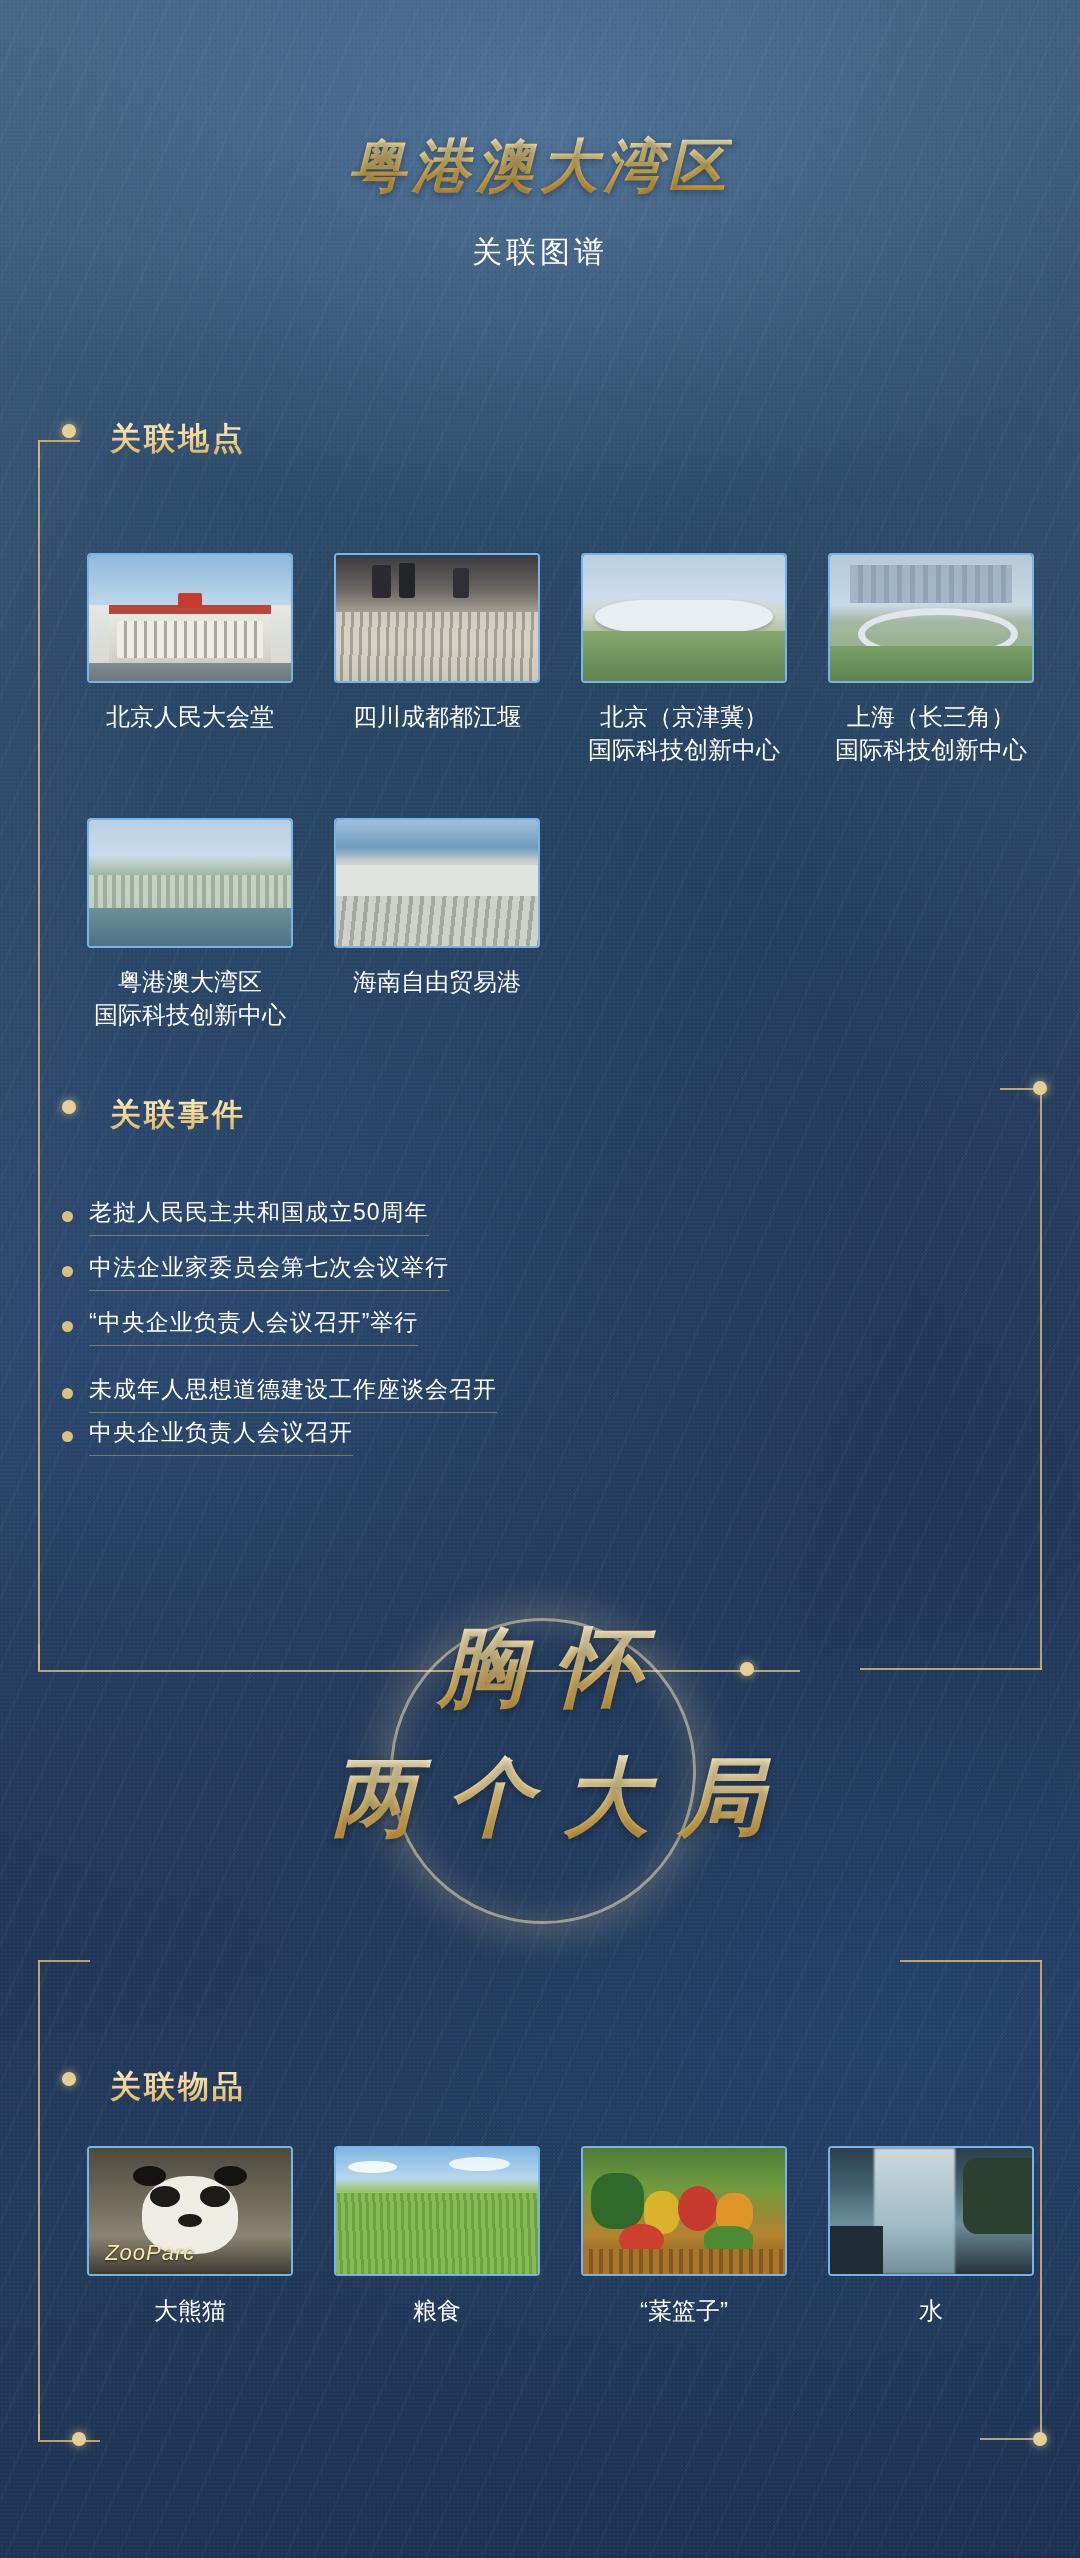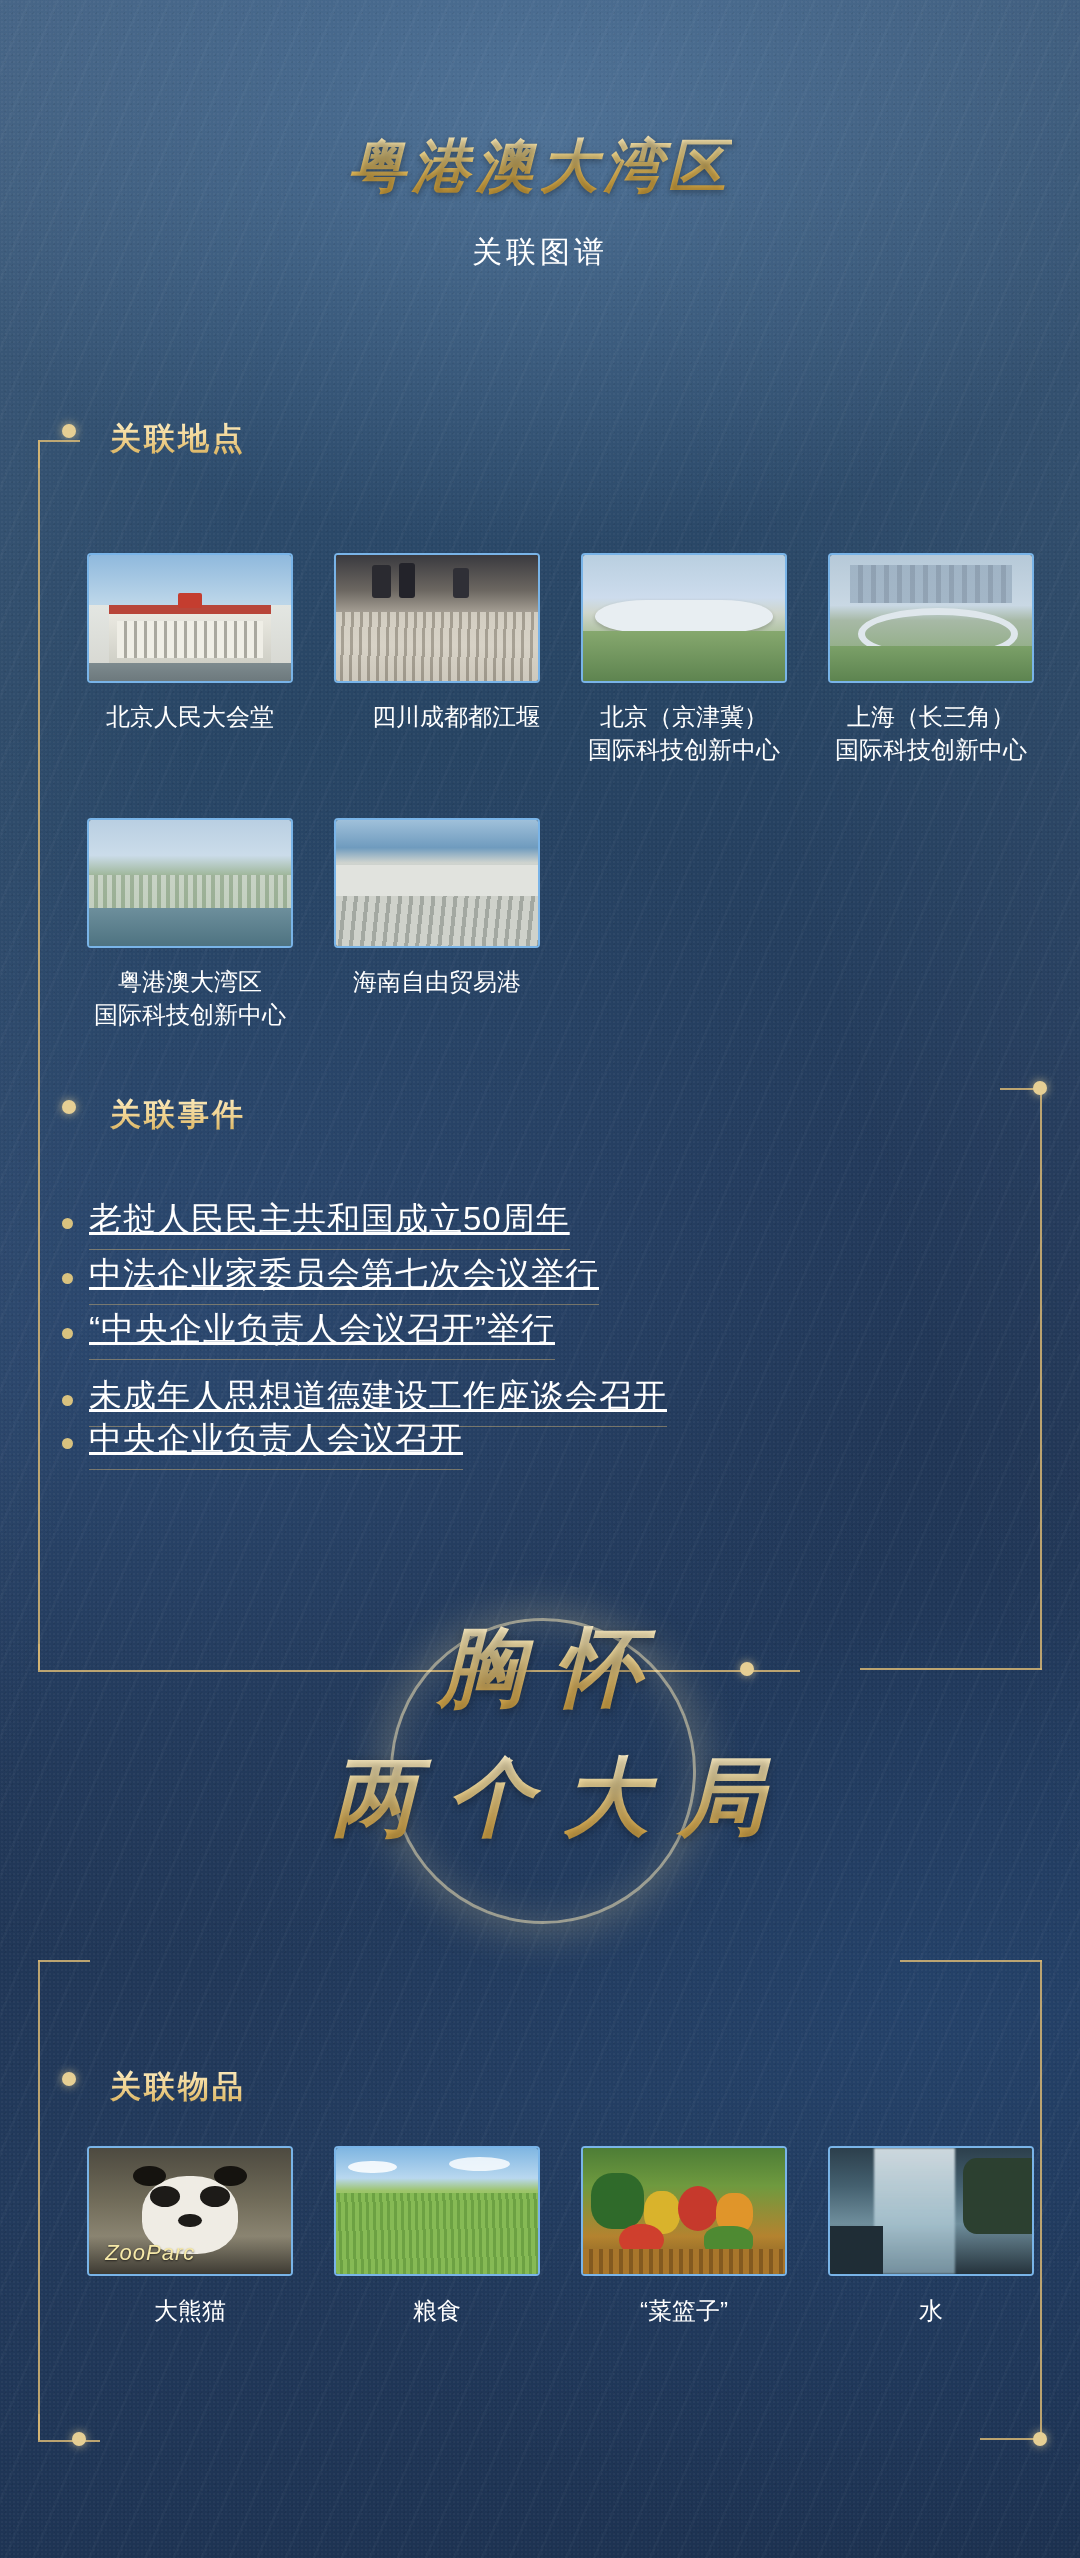--- a/index.html
+++ b/index.html
@@ -134,25 +134,24 @@
   }
   .event-bullet {
     width: 11px;
     height: 11px;
     border-radius: 50%;
     background: #d9c27f;
     flex: 0 0 auto;
   }
   .event-text {
     color: #ffffff;
-    font-size: 33px;
+    font-size: 23px;
     letter-spacing: 1px;
     padding-bottom: 7px;
     border-bottom: 1px solid rgba(214,182,116,0.45);
-    text-decoration: underline;
   }
 
   
   .calli-wrap {
     position: absolute;
     left: 0; top: 1590px;
     width: 100%;
     height: 340px;
     text-align: center;
   }
@@ -229,21 +228,21 @@
   </div>
   <div class="card layer" style="left:828px; top:553px; width:206px; height:130px;">
     <div class="ph" style="background:linear-gradient(180deg,#b6c9d8 0%,#c9d8e4 40%,#a7b9a6 52%,#7fa46a 100%);">
       <div style="position:absolute;left:10%;top:8%;width:80%;height:30%;background:repeating-linear-gradient(90deg,#9aaec0 0 8px,#8496a8 8px 13px);opacity:.8;"></div>
       <div style="position:absolute;left:14%;top:42%;width:72%;height:30%;border:7px solid #dfe7ec;border-radius:50%;"></div>
       <div style="position:absolute;left:0;top:72%;width:100%;height:28%;background:linear-gradient(180deg,#7ba068,#5d8450);"></div>
     </div>
   </div>
 
   <div class="caption layer" style="left:87px; top:700px; width:206px;">北京人民大会堂</div>
-  <div class="caption layer" style="left:334px; top:700px; width:206px;text-align:right;">四川成都都江堰</div>
+  <div class="caption layer" style="left:334px; top:700px; width:206px;">四川成都都江堰</div>
   <div class="caption layer" style="left:563px; top:700px; width:242px;">北京（京津冀）
 国际科技创新中心</div>
   <div class="caption layer" style="left:810px; top:700px; width:242px;">上海（长三角）
 国际科技创新中心</div>
 
   <div class="card layer" style="left:87px; top:818px; width:206px; height:130px;">
     <div class="ph" style="background:linear-gradient(180deg,#b9cfe2 0%,#cbdcea 28%,#9fb79a 44%,#7d9e72 70%,#5d7f8c 100%);">
       <div style="position:absolute;left:0;top:44%;width:100%;height:26%;background:repeating-linear-gradient(90deg,#cfd8cd 0 5px,#9fb29a 5px 9px);opacity:.85;"></div>
       <div style="position:absolute;left:0;top:70%;width:100%;height:30%;background:linear-gradient(180deg,#6d8f9c,#4e7381);"></div>
     </div>

